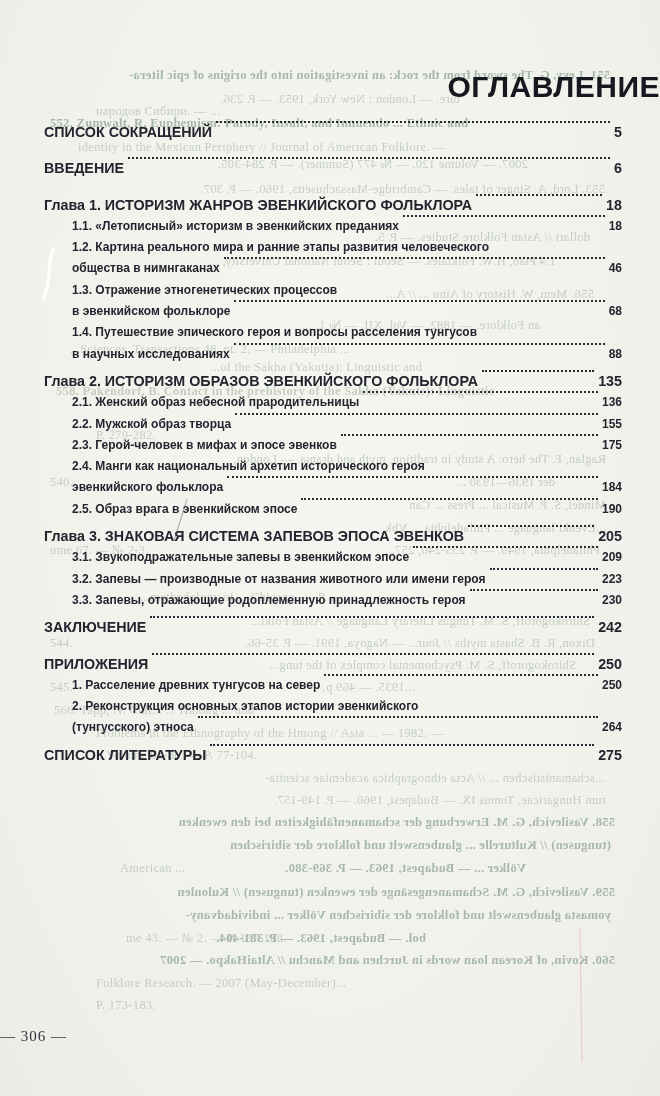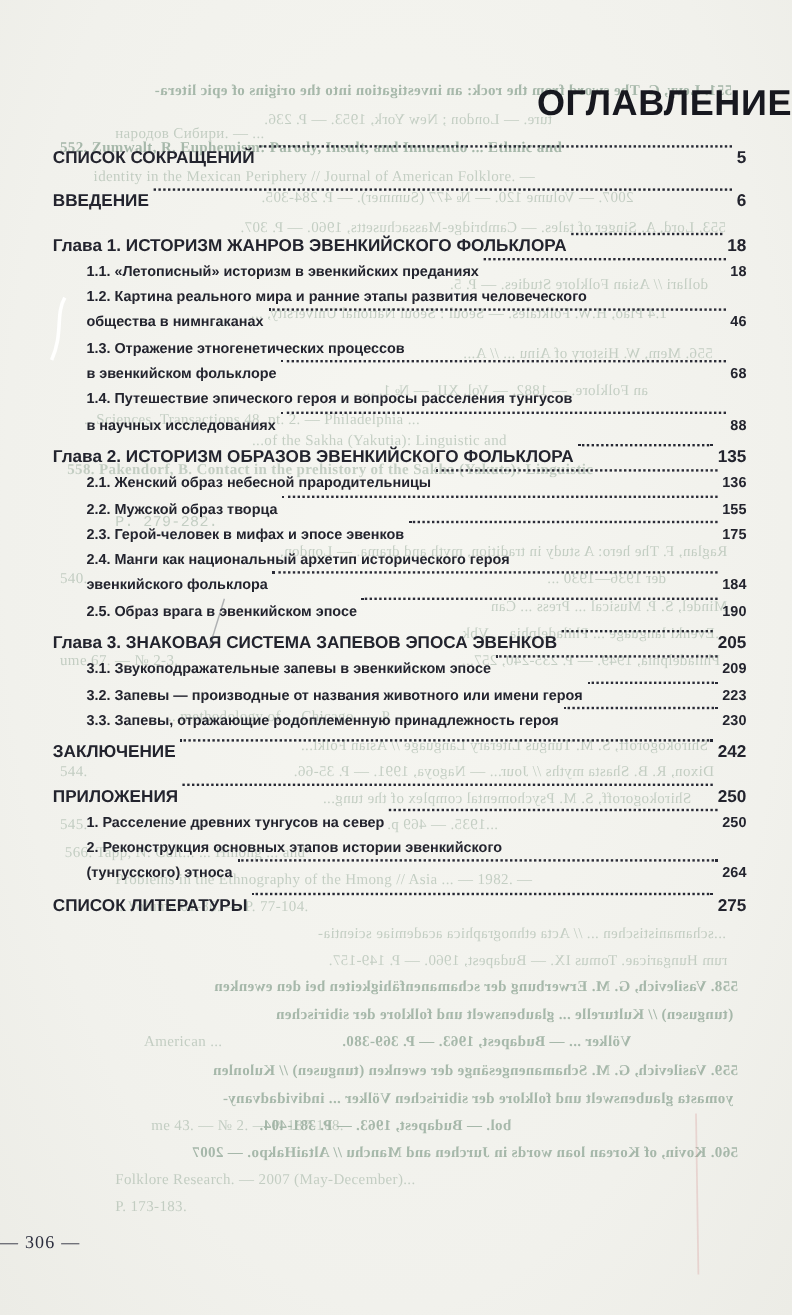--- a/index.html
+++ b/index.html
@@ -60,21 +60,21 @@
       <div class="ghost" style="top: 140px; left: 78px; width: 470px;">identity in the Mexican Periphery // Journal of American Folklore. —</div>
       <div class="ghost m" style="top: 157px; left: 78px; width: 450px;">2007. — Volume 120. — № 477 (Summer). — P. 284-305.</div>
       <div class="ghost m" style="top: 182px; left: 50px; width: 555px;">553. Lord, A. Singer of tales. — Cambridge-Massachusetts, 1960. — P. 307.</div>
       <div class="ghost m" style="top: 230px; left: 320px; width: 270px;">dollari // Asian Folklore Studies. — P. 5.</div>
       <div class="ghost m" style="top: 254px; left: 96px; width: 460px;">1.4 Piao, H.W. Folktales. — Seoul : Seoul National University, ...</div>
       <div class="ghost m" style="top: 287px; left: 54px; width: 540px;">556. Mem, W. History of Ainu ... // A...</div>
       <div class="ghost m" style="top: 318px; left: 110px; width: 430px;">an Folklore. — 1882. — Vol. XII. — № 1. ...</div>
       <div class="ghost" style="top: 342px; left: 70px; width: 520px;">...Sciences. Transactions 48, pt. 2. — Philadelphia ...</div>
       <div class="ghost" style="top: 360px; left: 210px; width: 400px;">...of the Sakha (Yakutia): Linguistic and</div>
       <div class="ghost" style="top: 384px; left: 56px; width: 555px; font-weight: bold;">558. Pakendorf, B. Contact in the prehistory of the Sakha (Yakuts): Linguistic</div>
-      <div class="ghost" style="top: 428px; left: 96px; width: 160px; font-family: Liberation Mono, monospace;">P. 279-282.</div>
+      <div class="ghost" style="top: 428px; left: 96px; width: 160px;">P. 279-282.</div>
       <div class="ghost m" style="top: 452px; left: 96px; width: 510px;">Raglan, F. The hero: A study in tradition, myth and drama. — London,</div>
       <div class="ghost" style="top: 475px; left: 50px; width: 60px;">540.</div>
       <div class="ghost m" style="top: 475px; left: 115px; width: 440px;">der 1936—1930 ...</div>
       <div class="ghost m" style="top: 498px; left: 96px; width: 510px;">Mindel, S. P. Musical ... Press ... Can</div>
       <div class="ghost m" style="top: 521px; left: 96px; width: 510px;">...Evenki language ... Philadelphia ... Vbk</div>
       <div class="ghost" style="top: 543px; left: 50px; width: 170px;">ume 67. — № 2-3.</div>
       <div class="ghost m" style="top: 543px; left: 250px; width: 350px;">Philadelphia, 1949. — P. 235-240, 257...</div>
       <div class="ghost" style="top: 590px; left: 140px; width: 430px;">...methodology of ... Chicago. — P. ...</div>
       <div class="ghost m" style="top: 614px; left: 150px; width: 440px;">Shirokogoroff, S. M. Tungus Literary Language // Asian Folkl...</div>
       <div class="ghost" style="top: 636px; left: 50px; width: 60px;">544.</div>

